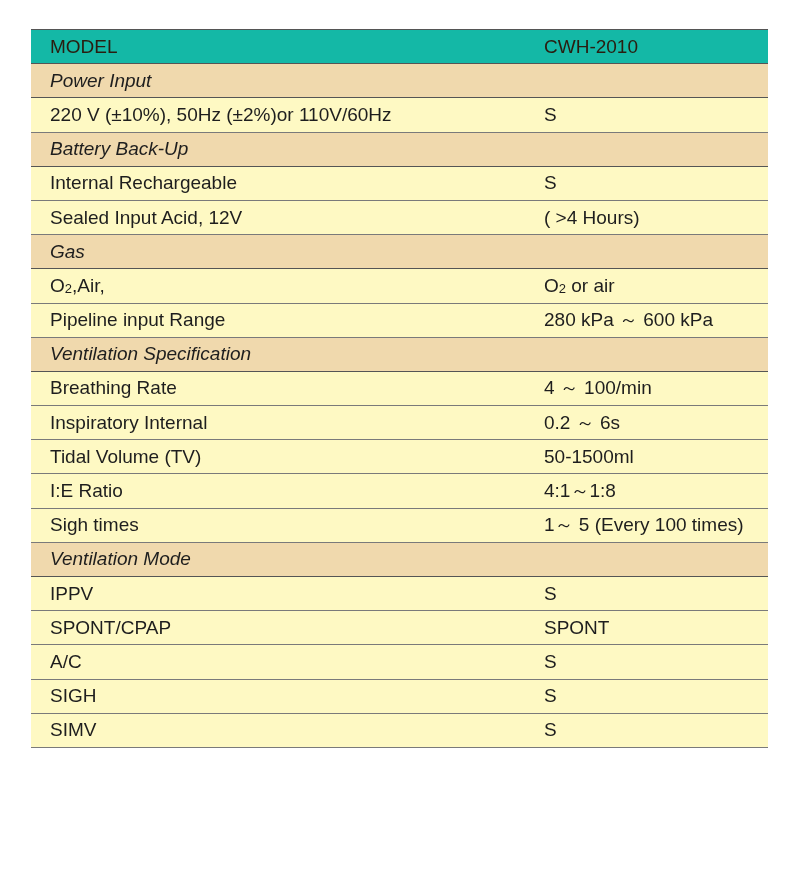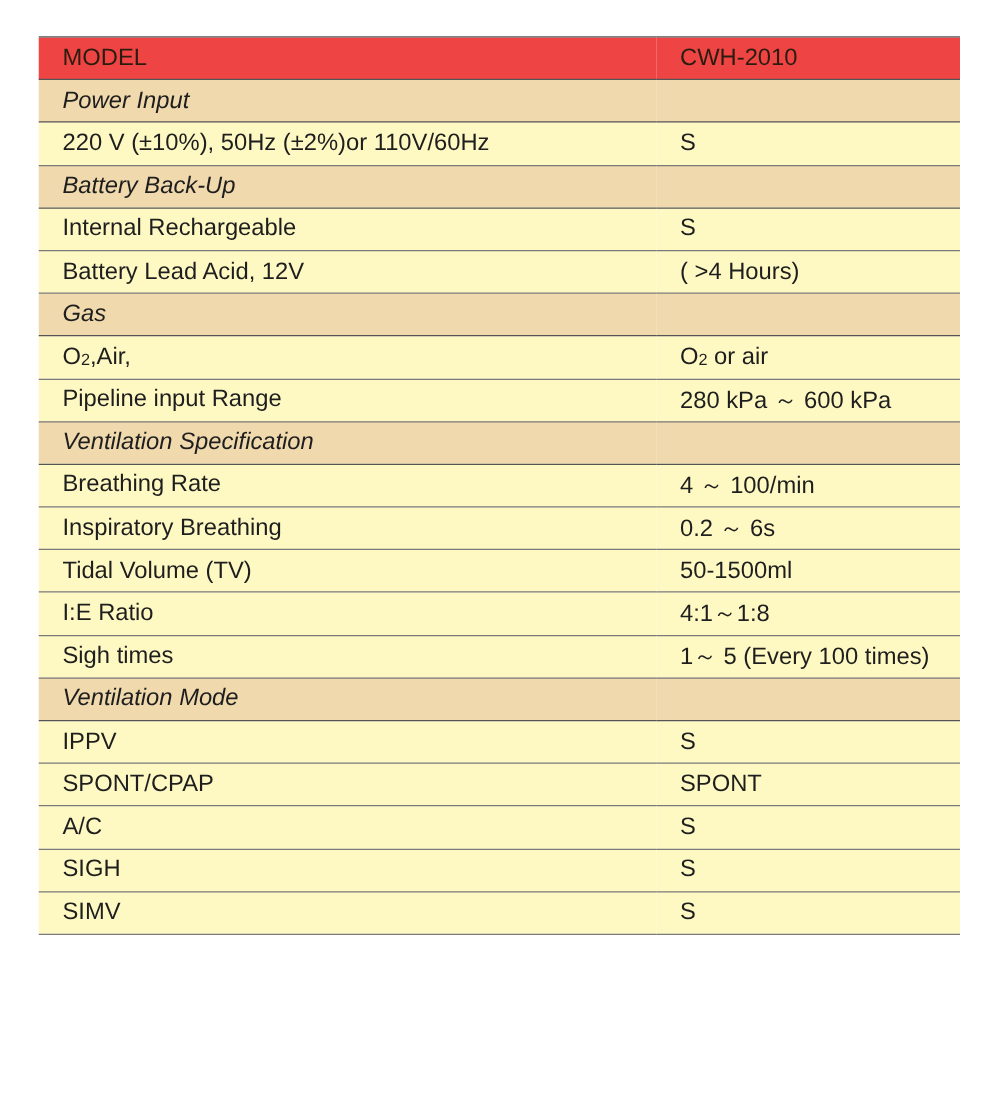--- a/index.html
+++ b/index.html
@@ -16,21 +16,21 @@
     .spec-table td {
       padding: 0 0 0 19px;
       font-size: 19px;
       color: #1e1e1e;
       border-bottom: 1.5px solid #555;
       vertical-align: middle;
       white-space: nowrap;
     }
     .spec-table td.col-label { width: 475px; }
     .spec-table td.col-value { padding-left: 19px; }
-    tr.row-header td { background: #ef4444; color: #2a1d10; margin-left: 47px; }
+    tr.row-header td { background: #14b8a6; color: #2a1d10; margin-left: 47px; }
     tr.row-section td { background: #f0d9ad; font-style: italic; }
     tr.row-data td { background: #fef9c3; }
     tr.row-data td { border-bottom-color: #7a7a7a; }
     sub.small { font-size: 13px; vertical-align: baseline; position: relative; top: 1px; }
   </style>
 </head>
 <body>
 
 <table class="spec-table">
   <tbody>
@@ -48,21 +48,21 @@
     </tr>
     <tr class="row-section">
       <td class="col-label">Battery Back-Up</td>
       <td class="col-value"></td>
     </tr>
     <tr class="row-data">
       <td class="col-label">Internal Rechargeable</td>
       <td class="col-value">S</td>
     </tr>
     <tr class="row-data">
-      <td class="col-label">Battery Lead Acid, 12V</td>
+      <td class="col-label">Sealed Input Acid, 12V</td>
       <td class="col-value">( &gt;4 Hours)</td>
     </tr>
     <tr class="row-section">
       <td class="col-label">Gas</td>
       <td class="col-value"></td>
     </tr>
     <tr class="row-data">
       <td class="col-label">O<sub class="small">2</sub>,Air,</td>
       <td class="col-value">O<sub class="small">2</sub> or air</td>
     </tr>
@@ -72,21 +72,21 @@
     </tr>
     <tr class="row-section">
       <td class="col-label">Ventilation Specification</td>
       <td class="col-value"></td>
     </tr>
     <tr class="row-data">
       <td class="col-label">Breathing Rate</td>
       <td class="col-value">4 ～ 100/min</td>
     </tr>
     <tr class="row-data">
-      <td class="col-label">Inspiratory Breathing</td>
+      <td class="col-label">Inspiratory Internal</td>
       <td class="col-value">0.2 ～ 6s</td>
     </tr>
     <tr class="row-data">
       <td class="col-label">Tidal Volume (TV)</td>
       <td class="col-value">50-1500ml</td>
     </tr>
     <tr class="row-data">
       <td class="col-label">I:E Ratio</td>
       <td class="col-value">4:1～1:8</td>
     </tr>

